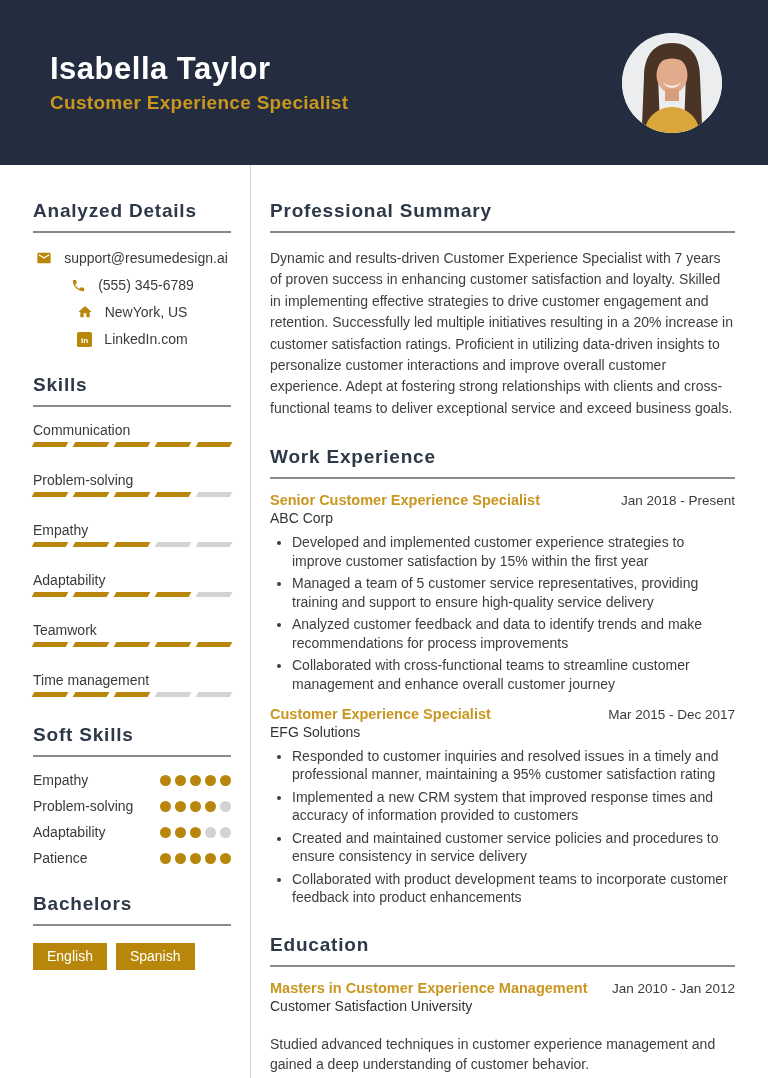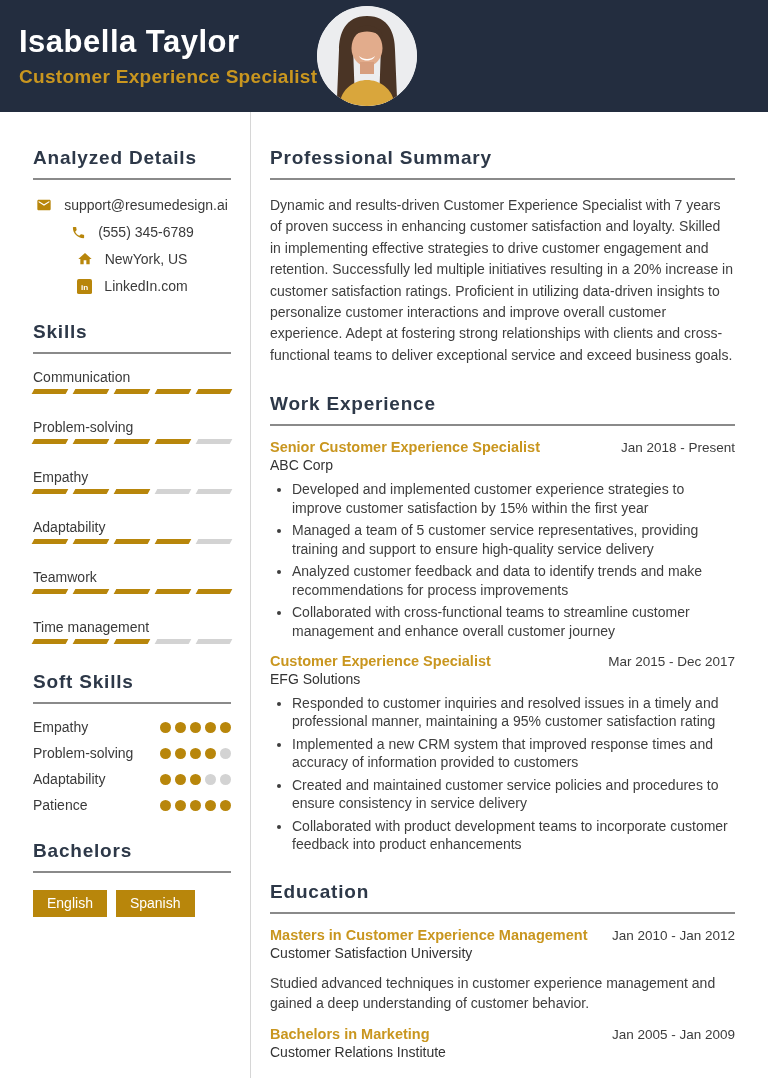--- a/index.html
+++ b/index.html
@@ -10,21 +10,21 @@
     --empty:#D3D3D3;
     --body:#3E3E3E;
     --rule:#8A8A8A;
   }
   *{margin:0;padding:0;box-sizing:border-box;}
   html,body{background:#fff;}
   body{font-family:"Liberation Sans", sans-serif;color:var(--body);}
   .page{width:768px;height:1078px;background:#fff;overflow:hidden;}
 
   
-  .hdr{height:112px;background:var(--navy);display:flex;align-items:center;padding:0 46px 0 19px;}
+  .hdr{height:165px;background:var(--navy);display:flex;align-items:center;justify-content:space-between;padding:0 46px 0 50px;}
   .hdr h1{color:#fff;font-size:31px;font-weight:bold;letter-spacing:.5px;line-height:1.15;}
   .hdr-title{color:var(--title-gold);font-size:19px;font-weight:bold;margin-top:6px;letter-spacing:.3px;}
   .avatar{width:100px;height:100px;border-radius:50%;overflow:hidden;background:#ECEDEF;flex-shrink:0;}
   .avatar svg{display:block;width:100%;height:100%;}
 
   
   .content{display:flex;min-height:938px;}
   .sidebar{width:251px;flex-shrink:0;border-right:1px solid #D6D6D6;padding:35px 19px 20px 33px;}
   .main{flex:1;padding:35px 33px 20px 19px;}
 
@@ -62,21 +62,21 @@
   .job{margin-bottom:13px;}
   .job-head{display:flex;justify-content:space-between;align-items:baseline;}
   .job-title{color:var(--title-gold);font-size:14.5px;font-weight:bold;}
   .job-dates{font-size:13.5px;color:#3C3C3C;white-space:nowrap;}
   .job-company{font-size:14px;color:#333;margin-top:2px;}
   .job ul{margin:7px 0 0 22px;}
   .job li{font-size:14px;line-height:1.32;margin-bottom:4px;color:var(--body);}
   .degrees{margin-top:13px;}
   .degree{margin-bottom:13px;}
   .degree-school{font-size:14px;color:#333;margin-top:2px;}
-  .degree-desc{font-size:14px;line-height:1.45;margin-top:12px;color:var(--body);}
+  .degree-desc{font-size:14px;line-height:1.45;margin-top:20px;color:var(--body);}
 </style>
 </head>
 <body>
 
 <div class="page">
 
   <header class="hdr">
     <div class="hdr-text">
       <h1>Isabella Taylor</h1>
       <div class="hdr-title">Customer Experience Specialist</div>

